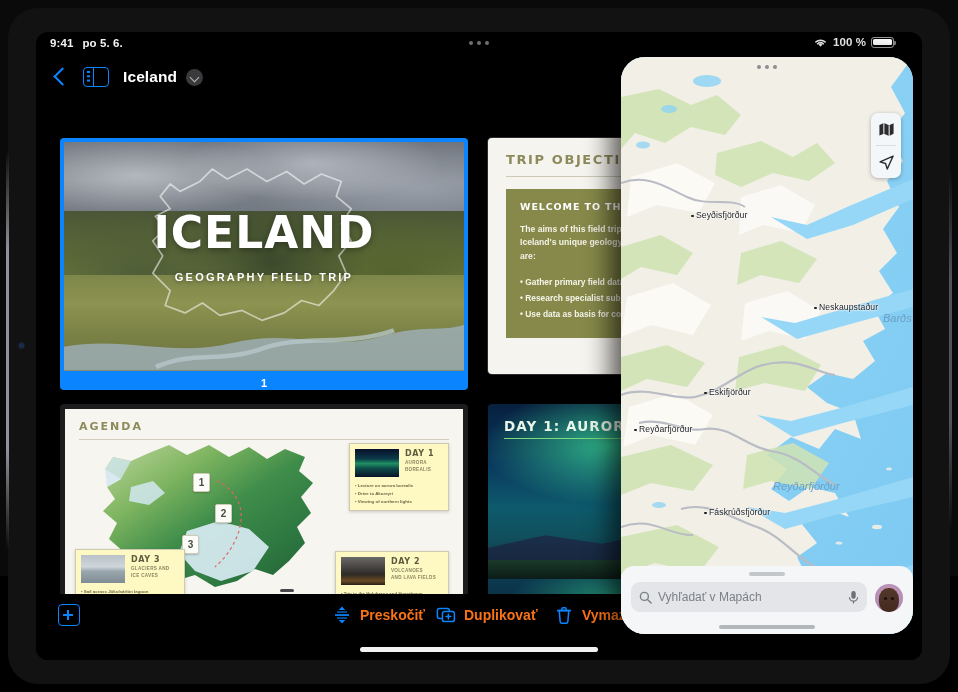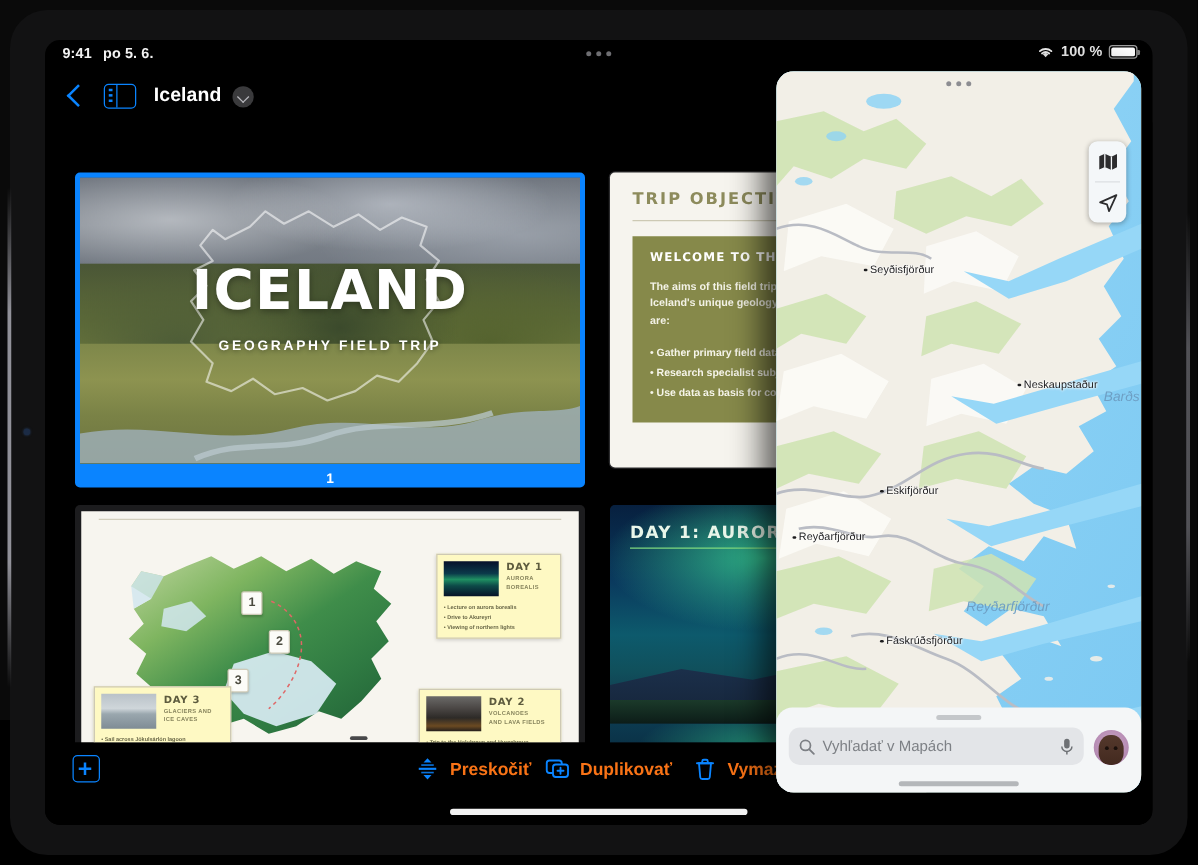--- a/index.html
+++ b/index.html
@@ -45,22 +45,22 @@
   #status-bar {
     position: absolute; left: 0; top: 0; width: 886px; height: 24px;
     color: #f2f2f2; font-size: 11.5px; font-weight: bold;
   }
   #status-left {
     position: absolute; left: 14px; top: 5px;
     display: flex; gap: 9px; align-items: baseline;
     letter-spacing: .1px;
   }
   #status-right {
-    position: absolute; right: 12px; top: 4px;
-    display: flex; gap: 5px; 
+    position: absolute; right: 28px; top: 4px;
+    display: flex; gap: 5px; align-items: center;
   }
   #wifi-icon { display: block; }
   #battery-pct { font-size: 11.5px; font-weight: bold; letter-spacing: .1px; }
   #battery-icon {
     width: 23px; height: 11px; border: 1.3px solid rgba(255,255,255,.62);
     border-radius: 3px; position: relative;
   }
   #battery-icon::after {
     content:''; position:absolute; right:-3.2px; top:3px; width:2px; height:4px;
     background: rgba(255,255,255,.5); border-radius: 0 1px 1px 0;
@@ -346,21 +346,21 @@
   .tb-icon { width:20px; height:20px; position:relative; flex:0 0 auto; }
 
   #home-indicator {
     position:absolute; left:50%; bottom:8px; transform:translateX(-50%);
     width:238px; height:5px; background:#f2f2f2; border-radius:3px;
   }
 
   
   #maps-window {
     position:absolute; left:585px; top:25px; width:292px; height:577px;
-    background:#eaf5e2; border-radius:14px; overflow:hidden;
+    background:#eaf5e2; border-radius:24px; overflow:hidden;
     box-shadow: -10px 0 26px rgba(0,0,0,.65);
     z-index: 40;
   }
   #maps-handle {
     position:absolute; left:50%; top:8px; transform:translateX(-50%);
     display:flex; gap:4px; z-index:6;
   }
   #maps-handle span { width:4px; height:4px; border-radius:50%; background:#8d8d92; }
 
   #map-surface { position:absolute; inset:0; }
@@ -512,20 +512,21 @@
         <div class="obj-photo">
           <div class="obj-photo-inner">
             <div class="obj-photo-cap">THE SIGHTS (AND SMELLS) OF GEOTHERMAL ACTIVITY</div>
             <div class="obj-photo-pool"></div>
           </div>
         </div>
       </div>
 
       <div class="slide" id="slide-3">
         <div class="agenda-inner">
+          <div class="agenda-head">AGENDA</div>
           <div class="agenda-rule"></div>
 
           <div class="agenda-map">
             <svg viewBox="0 0 270 186">
               <defs>
                 <linearGradient id="agLand" x1="0" y1="0" x2="1" y2="1">
                   <stop offset="0%" stop-color="#bfd6a0"></stop>
                   <stop offset="28%" stop-color="#7fb560"></stop>
                   <stop offset="52%" stop-color="#3f8d4a"></stop>
                   <stop offset="74%" stop-color="#2f7a42"></stop>

